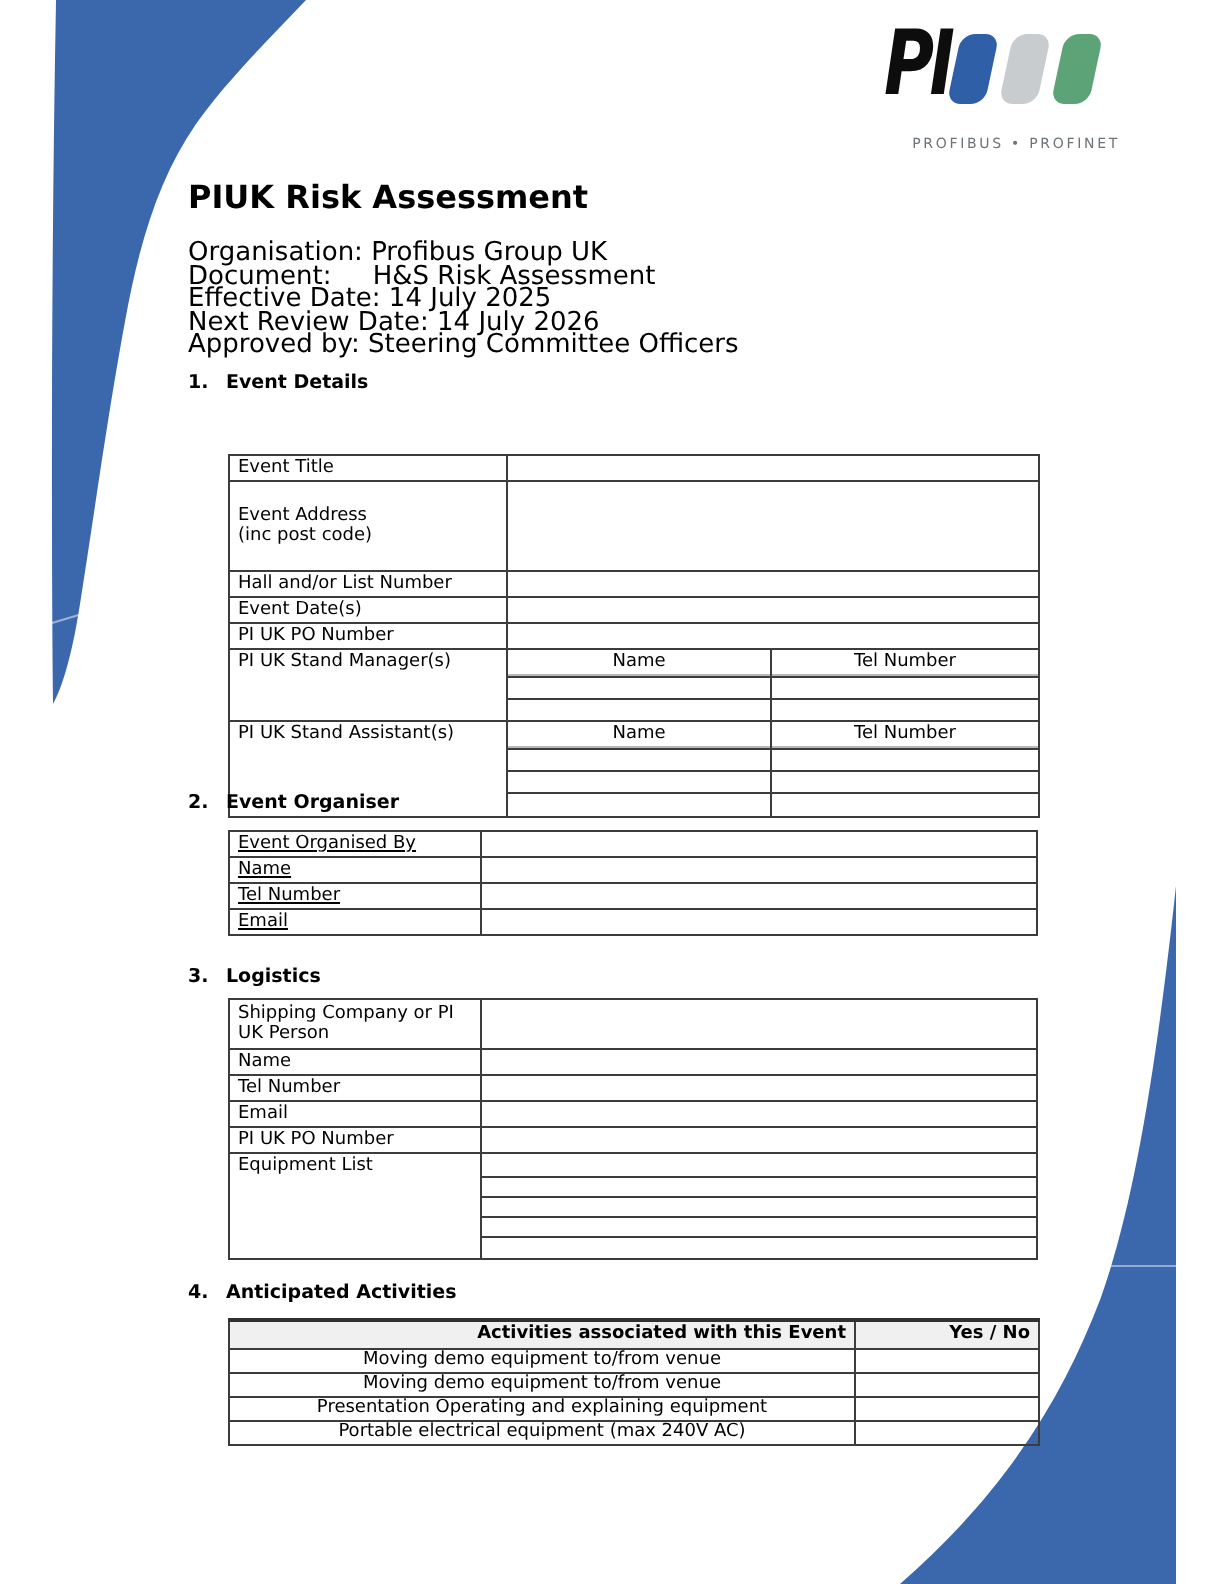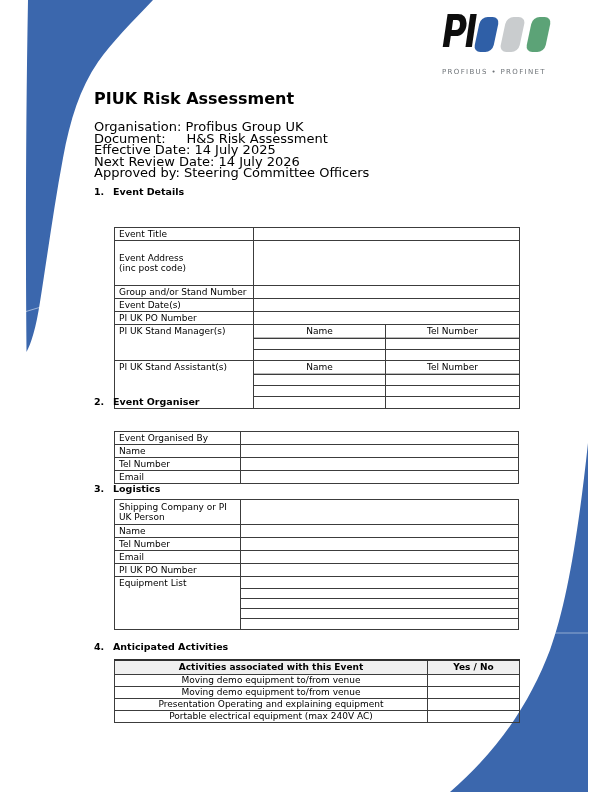--- a/index.html
+++ b/index.html
@@ -3,21 +3,21 @@
 <meta charset="utf-8">
 <style>
   html,body{margin:0;padding:0;background:#888;}
   .page{
     position:relative;width:612px;height:792px;background:#fff;overflow:hidden;
     font-family:"DejaVu Sans","Liberation Sans",sans-serif;color:#000;margin:0 auto;
   }
   .deco{position:absolute;left:0;top:0;width:612px;height:792px;pointer-events:none;}
 
   
-  .logo{position:absolute;left:442px;top:16px;width:118px;}
+  .logo{position:absolute;left:442px;top:16px;width:118px;text-align:right;}
   .logo-row{position:relative;height:37px;}
   .pi{
     position:absolute;left:0;top:-7px;
     font-style:italic;font-weight:bold;font-size:45px;line-height:45px;letter-spacing:-3px;
     transform:scaleX(.76);transform-origin:left top;color:#0d0d0d;
   }
   .tile{position:absolute;top:1px;width:19px;height:35px;border-radius:7px;transform:skewX(-12deg);}
   .tile-blue {left:35px;background:var(--logo_blue);}
   .tile-gray {left:61px;background:var(--logo_gray);}
   .tile-green{left:87px;background:var(--logo_green);}
@@ -30,31 +30,31 @@
   .meta-line{font-size:13px;line-height:11.6px;white-space:pre;}
 
   
   .section{position:absolute;left:94px;}
   #sec1{top:186px;} #sec2{top:396px;} #sec3{top:483px;} #sec4{top:641px;}
   .sec-h{display:flex;font-weight:bold;font-size:9.5px;height:12px;line-height:12px;}
   .sec-num{width:19px;}
 
   
   table{border-collapse:collapse;table-layout:fixed;margin-left:20px;}
-  #sec1 table{margin-top:29px;} #sec2 table{margin-top:23px;}
+  #sec1 table{margin-top:29px;} #sec2 table{margin-top:7px;text-decoration:underline;}
   #sec3 table{margin-top:4px;border-radius:14px;}  #sec4 table{margin-top:6px;}
   td{
     border:1px solid #3c3c3c;font-size:9px;line-height:10.5px;
     padding:0 4px;vertical-align:middle;overflow:hidden;
   }
   .vtop{vertical-align:top;padding-top:1px;}
   .ctr{text-align:center;}
   .sub{box-shadow:inset 0 -1px 0 #b9b9b9;}
   .tbl4 tr:first-child td{
-    background:var(--table_header_bg);font-weight:bold;text-align:center;
+    background:var(--table_header_bg);font-weight:bold;text-align:right;
     border-top:2px solid #303030;
   }
   .tbl4 td{text-align:center;}
 </style>
 </head>
 <body>
 
 <div class="page">
 
   <svg class="deco" viewBox="0 0 612 792">
@@ -105,21 +105,21 @@
         <td colspan="2"></td>
       </tr>
       <tr style="height:45px">
         <td>
           <div>Event Address</div>
           <div>(inc post code)</div>
         </td>
         <td colspan="2"></td>
       </tr>
       <tr style="height:13px">
-        <td>Group and/or Stand Number</td>
+        <td>Hall and/or List Number</td>
         <td colspan="2"></td>
       </tr>
       <tr style="height:13px">
         <td>Event Date(s)</td>
         <td colspan="2"></td>
       </tr>
       <tr style="height:13px">
         <td>PI UK PO Number</td>
         <td colspan="2"></td>
       </tr>

